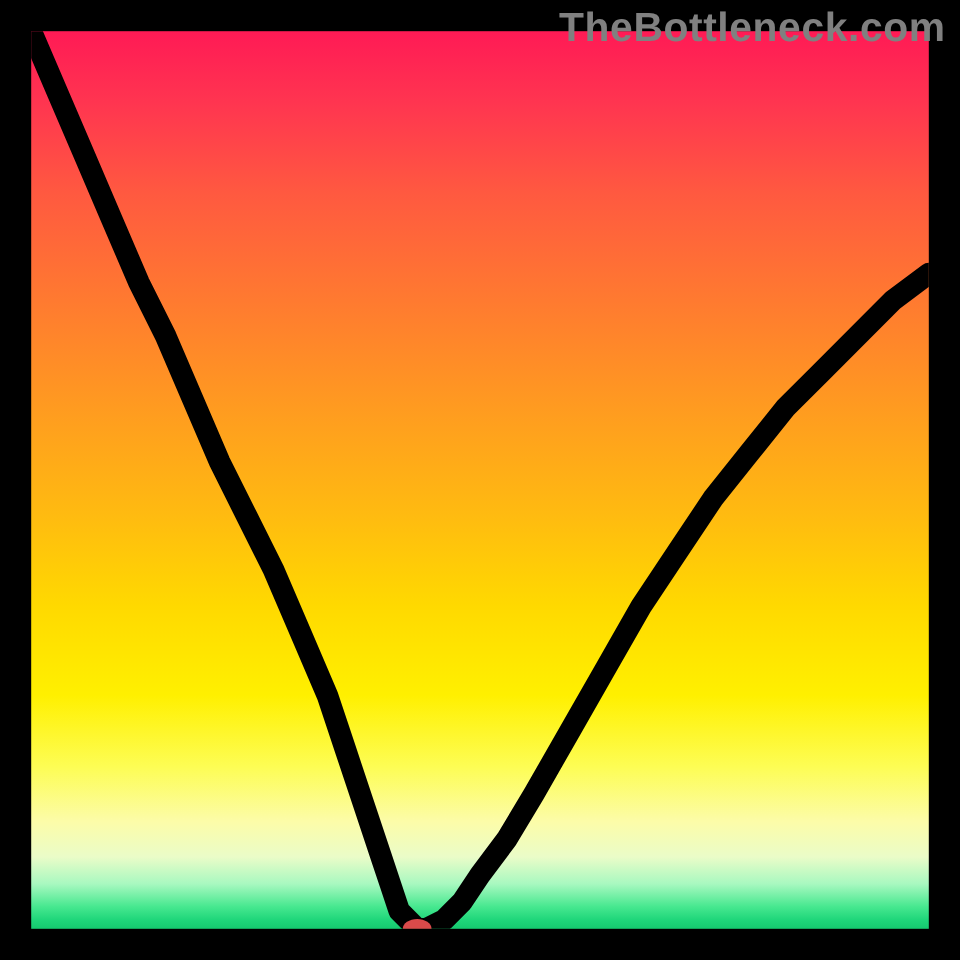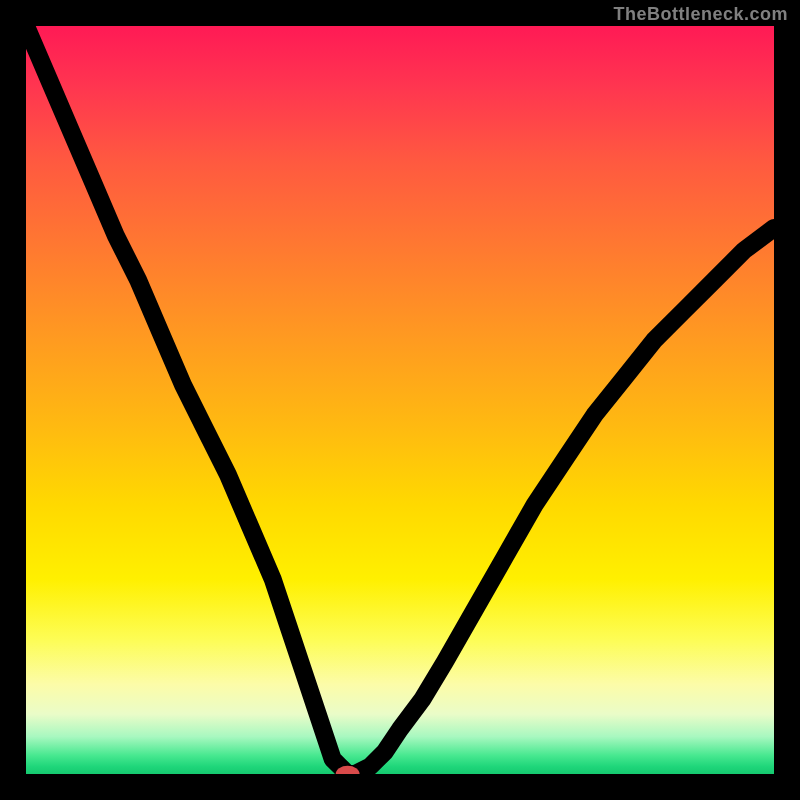--- a/index.html
+++ b/index.html
@@ -15,21 +15,21 @@
     position: relative;
     width: 800px;
     height: 800px;
     background: #000;
   }
   .watermark {
     position: absolute;
     top: 4px;
     right: 12px;
     color: #808080;
-    font-size: 18px;
+    font-size: 34px;
     font-weight: 600;
     letter-spacing: 0.5px;
     z-index: 10;
   }
   .plot-area {
     position: absolute;
     left: 26px;
     top: 26px;
     width: 748px;
     height: 748px;

